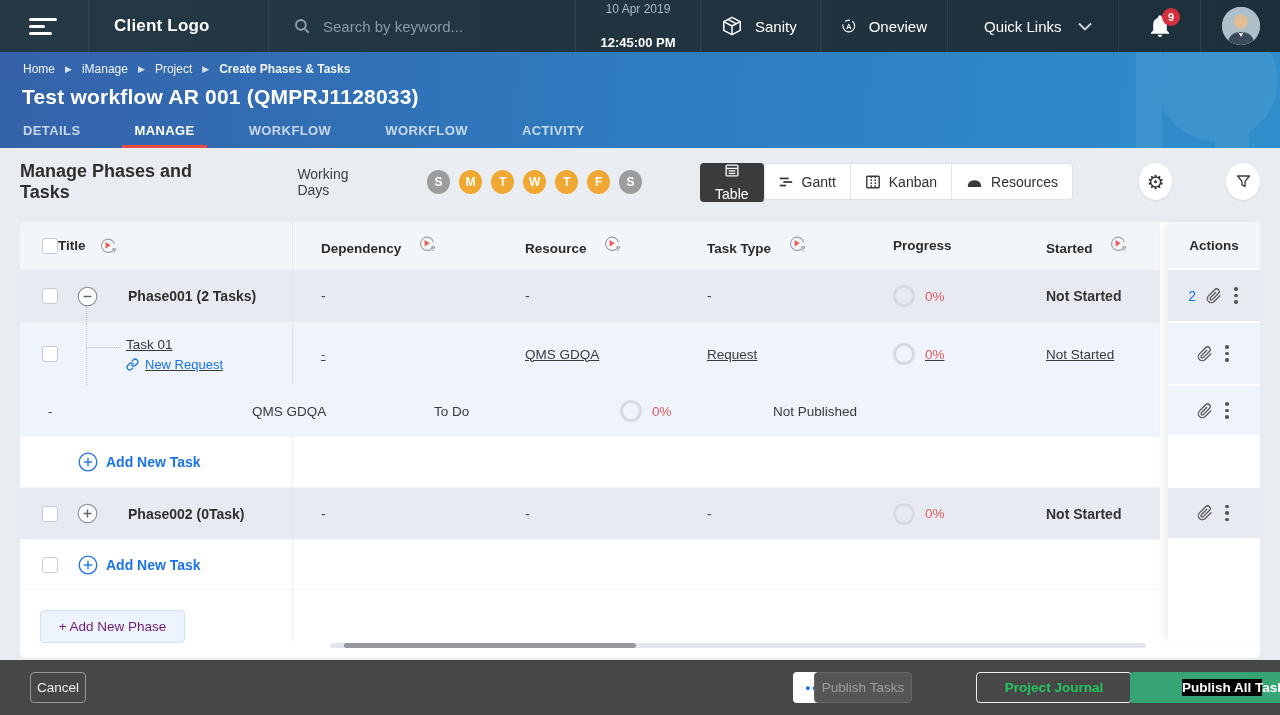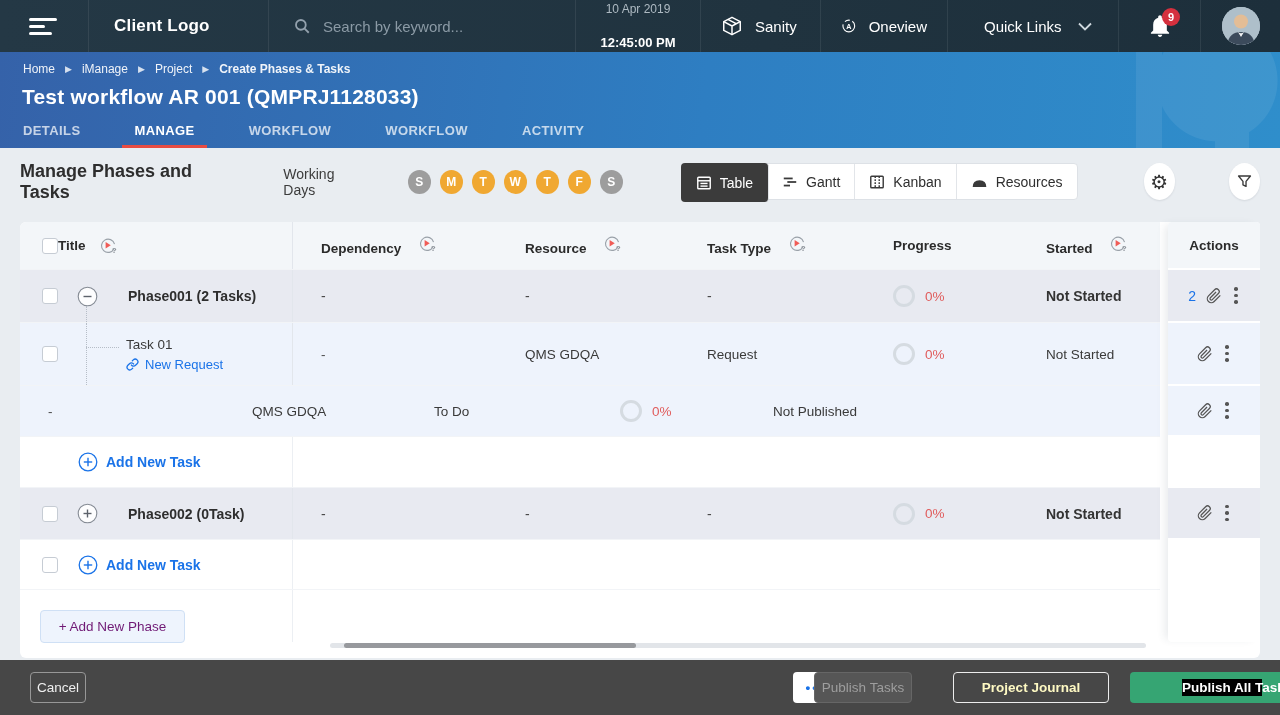--- a/index.html
+++ b/index.html
@@ -63,21 +63,21 @@
   .wd-label { font-size:14px; color:#3c3c3c; margin-right:15px; }
   .days { display:flex; gap:9px; margin-right:22px; }
   .day { width:23px; height:24px; border-radius:50%; color:#fff; font-size:12px; font-weight:bold;
          display:flex; align-items:center; justify-content:center; cursor:pointer; }
   .day.working { background:#f0a832; }
   .day.off { background:#9d9d9d; }
   .views { display:flex; background:#fff; border:1px solid #dde1e6; border-radius:4px; height:37px; margin-right:30px; }
   .view-btn { display:flex; align-items:center; gap:8px; padding:0 14px; font-size:14px; color:#2f2f2f;
               border-right:1px solid #e2e5e9; cursor:pointer; white-space:nowrap; }
   .view-btn:last-child { border-right:none; }
-  .view-btn.active { background:#3b3b3b; color:#fff; border-radius:4px; margin:-1px; height:39px; padding:0 15px; }
+  .view-btn.active { background:#3b3b3b; color:#fff; border-radius:4px; margin:-1px; height:39px; padding:0 15px;flex-direction:column; }
   .round-btn { width:37px; height:37px; border-radius:50%; background:#fff; display:flex; align-items:center;
                justify-content:center; box-shadow:0 1px 2px rgba(30,40,60,.10); cursor:pointer; }
   .round-btn + .round-btn { margin-left:18px; }
   .gear-glyph { font-size:20px; color:#333; line-height:1; }
 
   
   .table-card { position:absolute; left:20px; top:64px; width:1240px; height:436px; background:#fff;
                 border-radius:6px; }
   .main-table { position:absolute; left:0; top:0; width:1140px; }
   .trow { display:flex; align-items:center; position:relative; border-bottom:1px solid #f2f4f7; }
@@ -85,21 +85,21 @@
              border-right:1px solid #e2e6ec; position:relative; }
   .c-dep { width:203px; padding-left:28px; } .c-res { width:182px; padding-left:29px; }
   .c-type { width:188px; padding-left:29px; } .c-prog { width:151px; padding-left:27px; display:flex; align-items:center; }
   .c-status { width:143px; padding-left:29px; }
   .thead { height:48px; background:#f3f6f9; border-radius:6px 0 0 0; font-size:13.5px; font-weight:bold; color:#2b2b2b; }
   .hlabel { }
   .help-ic { margin-left:13px; display:inline-flex; }
   .row-phase { height:53px; background:#e8eaf1; font-size:14px; }
   .row-phase .ptitle { font-weight:bold; color:#2e2e2e; margin-left:30px; white-space:nowrap; }
   .row-task { background:#eef3fc; font-size:13.5px; color:#3a3a3a; }
-  .row-task1 { height:63px; } .row-task2 { height:51px; }
+  .row-task1 { height:63px;text-decoration:underline; } .row-task2 { height:51px; }
   .row-add { height:51px; background:#fff; }
   .row-add2 { height:50px; background:#fff; }
   .row-addphase { height:52px; background:#fff; border-bottom:none; }
   .checkbox { width:16px; height:16px; margin-left:22px; border:1.5px solid #c6ccd4; border-radius:3px;
               background:#fff; flex:none; cursor:pointer; }
   .expander { margin-left:19px; flex:none; cursor:pointer; display:flex; }
   .task-title-block { margin-left:68px; display:flex; flex-direction:column; gap:5px; }
   .task-link { display:flex; align-items:center; gap:6px; color:#1a73e8; font-size:13px; cursor:pointer; }
   .tree-v { position:absolute; left:66px; top:0; bottom:0; border-left:1px dotted #b6bdc7; }
   .tree-v.half { bottom:50%; }
@@ -133,21 +133,21 @@
   .clip { cursor:pointer; display:flex; }
 
   
   .footer { position:absolute; left:0; bottom:0; width:1280px; height:55px; background:#474747; }
   .footer button { font-family:inherit; position:absolute; top:12px; height:31px; border-radius:4px;
                    font-size:13.5px; cursor:pointer; }
   .btn-cancel { left:30px; width:56px; background:transparent; border:1px solid #979797; color:#efefef; }
   .btn-more { left:793px; width:45px; height:30px; background:#fff; border:none; color:#1a73e8;
               font-size:10px; font-weight:bold; letter-spacing:2px; }
   .btn-publish-tasks { left:814px; width:98px; background:#565656; border:1px solid #666; color:#9e9e9e; }
-  .btn-journal { left:953px; width:156px; background:transparent; border:1.5px solid #ededed; color:#fef9c3; font-weight:bold; }
+  .btn-journal { left:976px; width:156px; background:transparent; border:1.5px solid #ededed; color:#22c55e; font-weight:bold; }
   .btn-publish-all { left:1130px; width:170px; background:#36a573; border:none; color:#fff; font-weight:bold; text-align:left; padding-left:52px; white-space:nowrap; }
   .sel-black { background:#000; color:#fff; padding:1px 0; }
 </style>
 </head>
 <body>
 
 <header class="navbar">
   <div class="nav-sec sec-burger">
     <div class="burger">
         <span></span>

